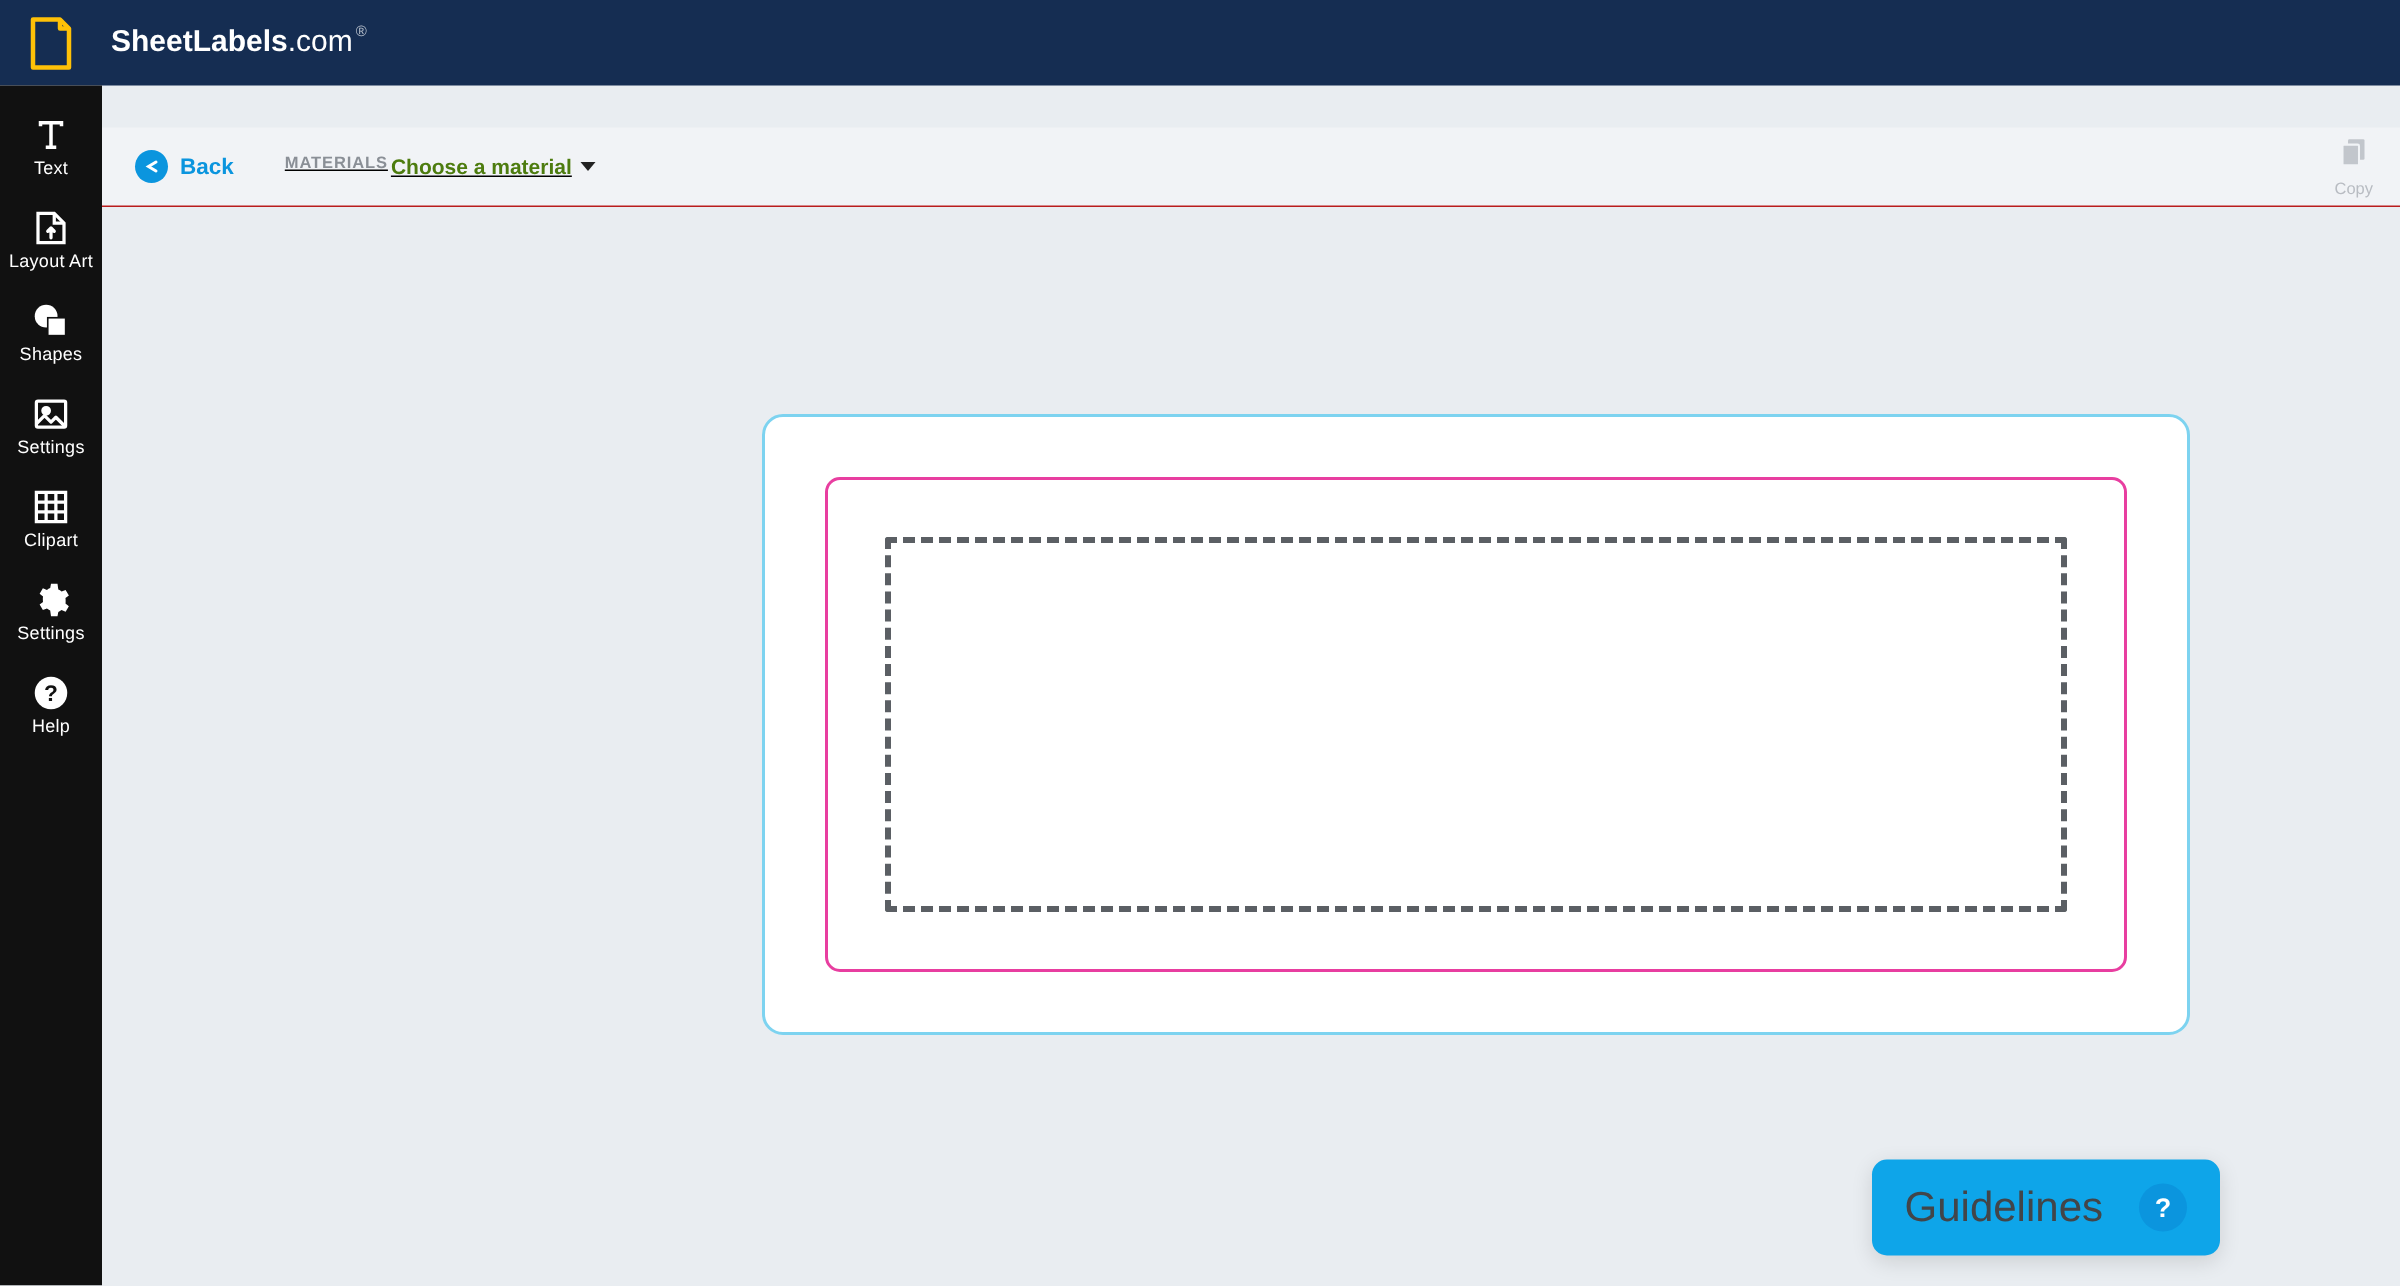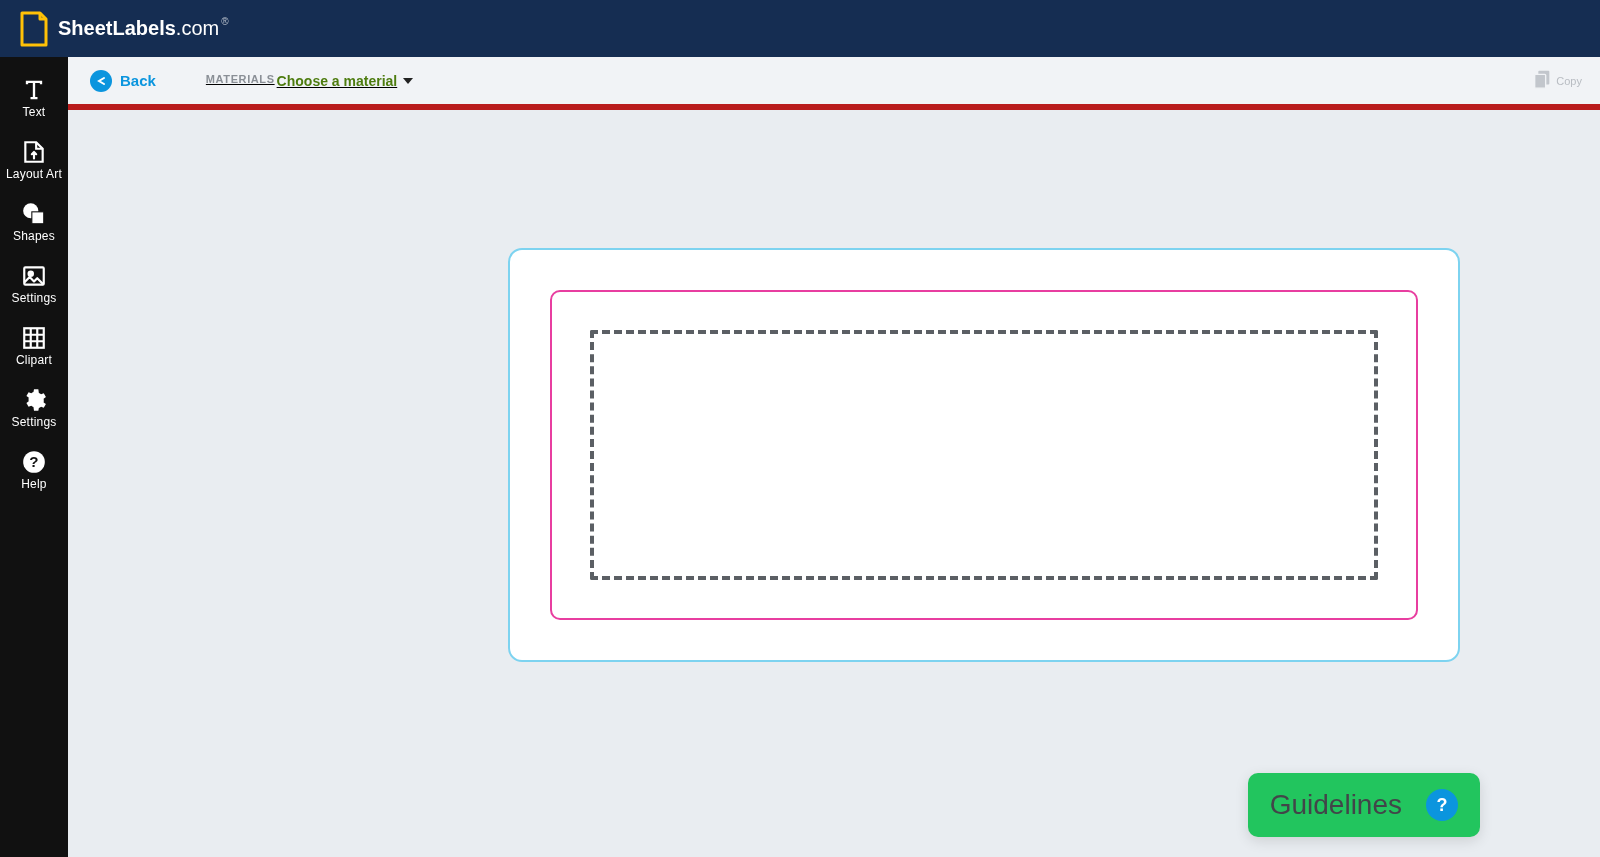--- a/index.html
+++ b/index.html
@@ -9,21 +9,21 @@
   
   .header {
     height: 57px;
     background: #152d52;
     display: flex;
     align-items: center;
     padding-left: 18px;
     color: #fff;
     flex: 0 0 57px;
   }
-  .logo-wrap { display: flex; align-items: center; gap: 8px; }
+  .logo-wrap { display: flex; align-items: center; gap: 24px; }
   .logo-icon { width: 32px; height: 36px; position: relative; }
   .brand-text { font-size: 20px; font-weight: 400; position: relative; }
   .brand-text .bold { font-weight: 700; }
   .brand-text .reg { font-size: 10px; position: relative; top: -10px; margin-left: 2px; color: #b8c0cc; }
 
   
   .body-wrap { flex: 1 1 auto; display: flex; min-height: 0; }
 
   .sidebar {
     width: 68px;
@@ -48,38 +48,39 @@
     width: 30px; height: 30px; display:flex; align-items:center; justify-content:center;
   }
   .side-item .side-label { font-size: 12px; letter-spacing: 0.2px; text-align:center; }
 
   
   .main { flex: 1; position: relative; display: flex; flex-direction: column; }
 
   .toolbar {
     height: 53px;
     background: #f1f3f6;
-    border-bottom: 6px solid #b91c1c;
+    border-bottom: 1px solid #b91c1c;
     display: flex;
     align-items: center;
     padding: 0 22px;
-    gap: 50px;
+    gap: 34px;
     position: relative;
+    margin-top: 28px;
   }
   .back-btn { display: flex; align-items: center; gap: 8px; color: #0b95de; font-weight: 700; font-size: 15px; cursor: pointer; }
   .back-circle {
     width: 22px; height: 22px; border-radius: 50%; background: #0b95de; display:flex; align-items:center; justify-content:center;
   }
   .mat-block { display:flex; flex-direction:row; gap:2px;text-decoration:underline; }
   .mat-label { font-size: 11px; color: #8a8f96; letter-spacing: 0.6px; font-weight: 700; }
   .mat-select { font-size: 14px; font-weight: 700; color: #4d7c0f; cursor: pointer; display:flex; align-items:center; gap:6px; }
   .caret-down { width:0;height:0;border-left:5px solid transparent;border-right:5px solid transparent;border-top:6px solid #222; display:inline-block; }
 
   .toolbar-right { position:absolute; right:18px; top:0; height:100%; display:flex; align-items:center; }
-  .copy-btn { display:flex; align-items:center; gap:3px; color:#b8bcc2; cursor:pointer; }
+  .copy-btn { display:flex; flex-direction:column; align-items:center; gap:3px; color:#b8bcc2; cursor:pointer; }
   .copy-btn .copy-label { font-size:11px; }
 
   
   .canvas-area {
     flex:1;
     position: relative;
     overflow: hidden;
     background: #e9edf1;
   }
   .label-outer {
@@ -109,21 +110,21 @@
     bottom: 80px;
     border: 4px dashed #5b5f64;
     border-radius: 2px;
   }
 
   
   .guidelines-card {
     position: absolute;
     right: 120px;
     bottom: 20px;
-    background: #22c55e;
+    background: #0ea5e9;
     border-radius: 10px;
     box-shadow: 0 4px 14px rgba(0,0,0,0.12);
     padding: 16px 22px;
     display: flex;
     align-items: center;
     gap: 24px;
     cursor: pointer;
   }
   .guidelines-title { font-size: 28px; color: #424549; font-weight: 400; }
   .help-bubble { width: 32px; height:32px; border-radius: 50%; background:#0b95de; display:flex;align-items:center;justify-content:center;color:#fff;font-weight:700;font-size:18px; }

